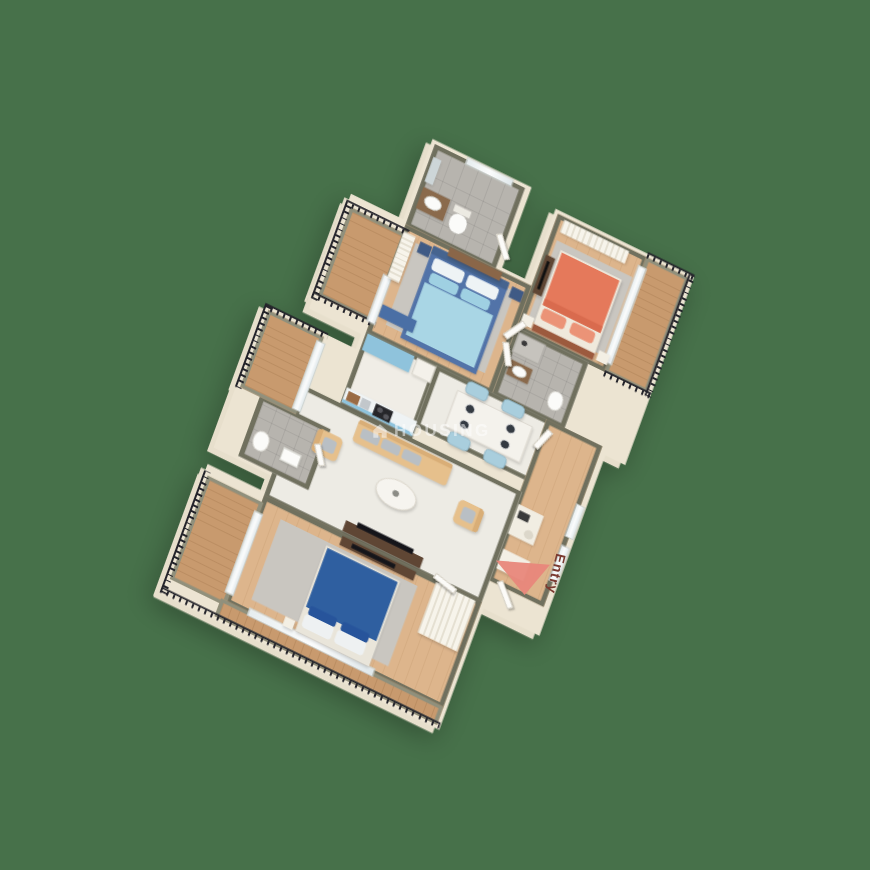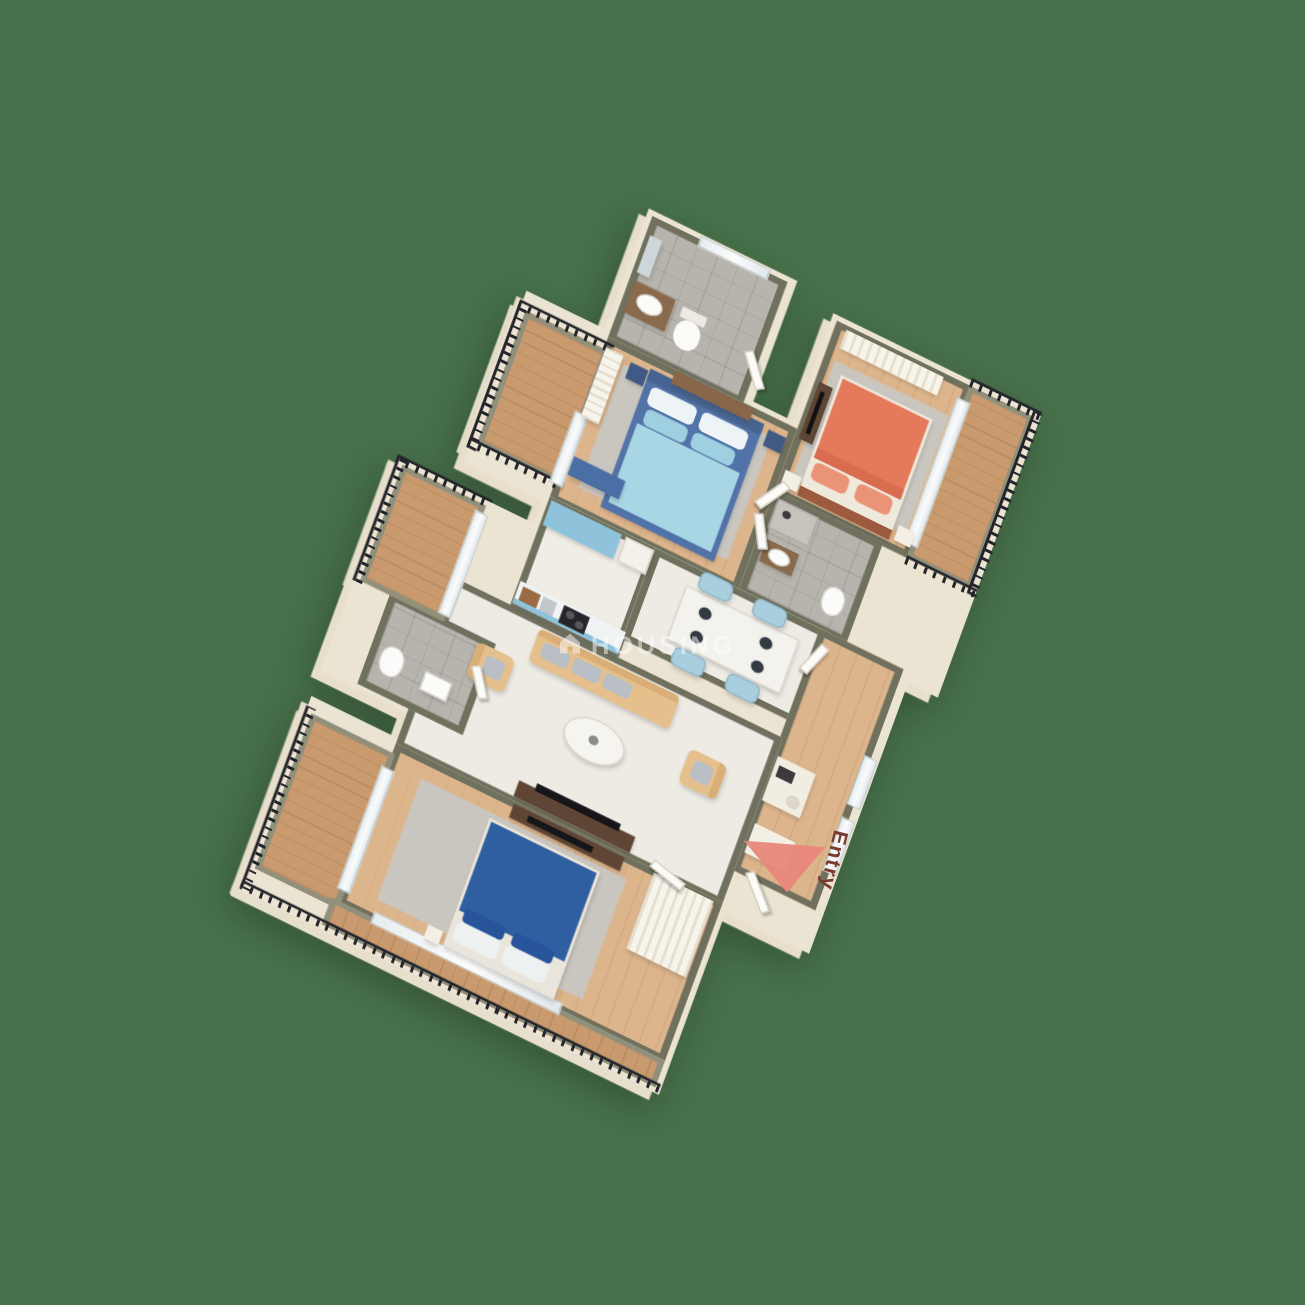--- a/index.html
+++ b/index.html
@@ -20,21 +20,21 @@
   .kfloor{background:#f0ede6}
   .rail-h{height:7px;background:repeating-linear-gradient(90deg,var(--railing) 0 2px,transparent 2px 7px);border-top:2px solid var(--railing)}
   .rail-v{width:7px;background:repeating-linear-gradient(0deg,var(--railing) 0 2px,transparent 2px 7px);border-left:2px solid var(--railing)}
   .win{background:linear-gradient(90deg,#e6edef,#fbfcfc 50%,#e0e8eb);border:1px solid #cdd3d1}
   .door{background:#fcfbf8;border:1px solid #d2cdc0;box-shadow:1px 2px 2px rgba(0,0,0,.28)}
   .f{box-shadow:1px 2px 3px rgba(0,0,0,.16)}
   .white{background:#f3efe4}
   .louv-v{background:repeating-linear-gradient(0deg,#e5e0d2 0 2px,#f7f4eb 2px 6px)}
   .louv-h{background:repeating-linear-gradient(90deg,#e5e0d2 0 2px,#f7f4eb 2px 6px)}
   .round{border-radius:50%}
-  .watermark{left:372px;top:421px;display:flex;gap:6px;opacity:.5;color:#fff;
+  .watermark{left:372px;top:421px;display:flex;align-items:center;gap:6px;opacity:.5;color:#fff;
              font-weight:bold;font-size:17px;letter-spacing:2.5px}
   .wm-icon{width:16px;height:16px;display:inline-block}
   .entry-arrow{left:496px;top:559px;width:54px;height:36px;background:var(--arrowRed);opacity:.95;
                clip-path:polygon(0 4%,100% 16%,53% 100%)}
   .entry-label{left:569px;top:556px;font-weight:bold;font-size:14px;letter-spacing:1px;color:var(--entryText);
                transform:rotate(104deg);transform-origin:0 0}
 </style>
 </head>
 <body>
 

